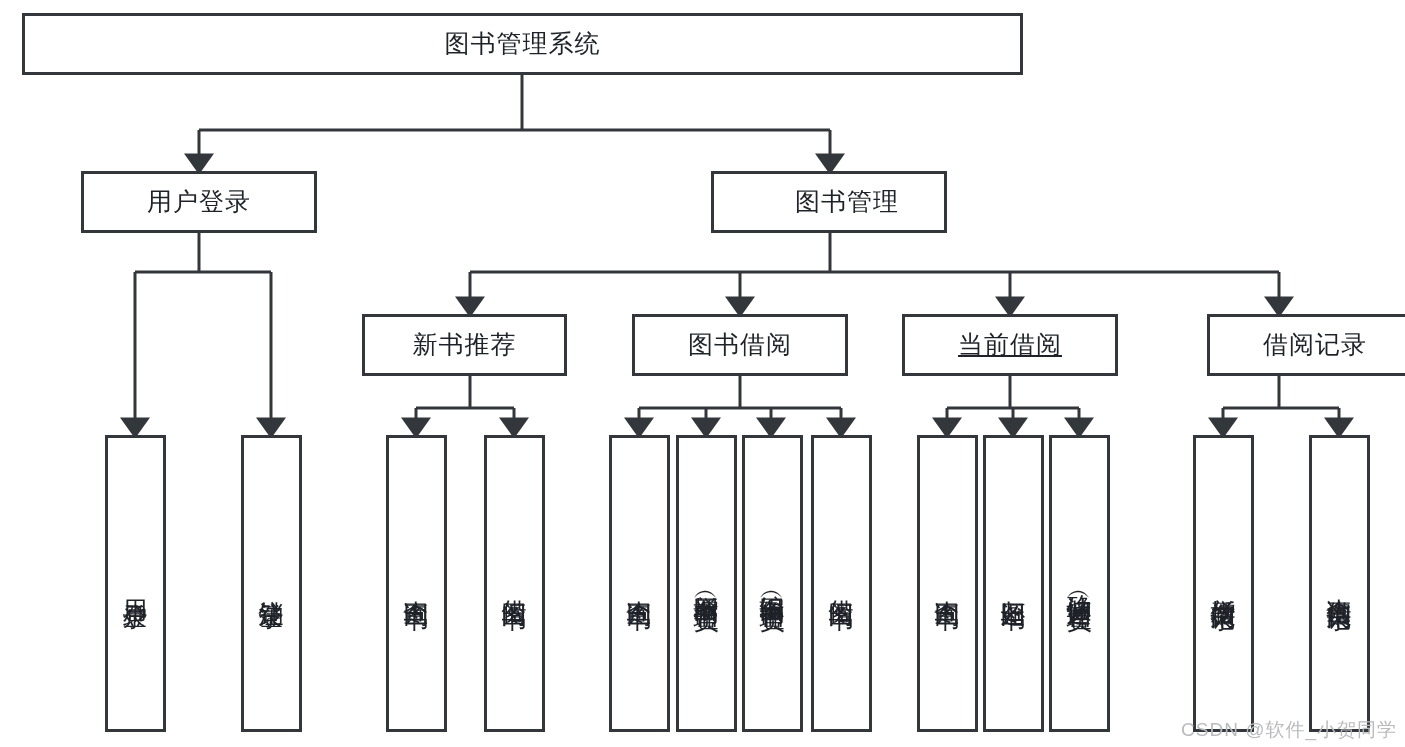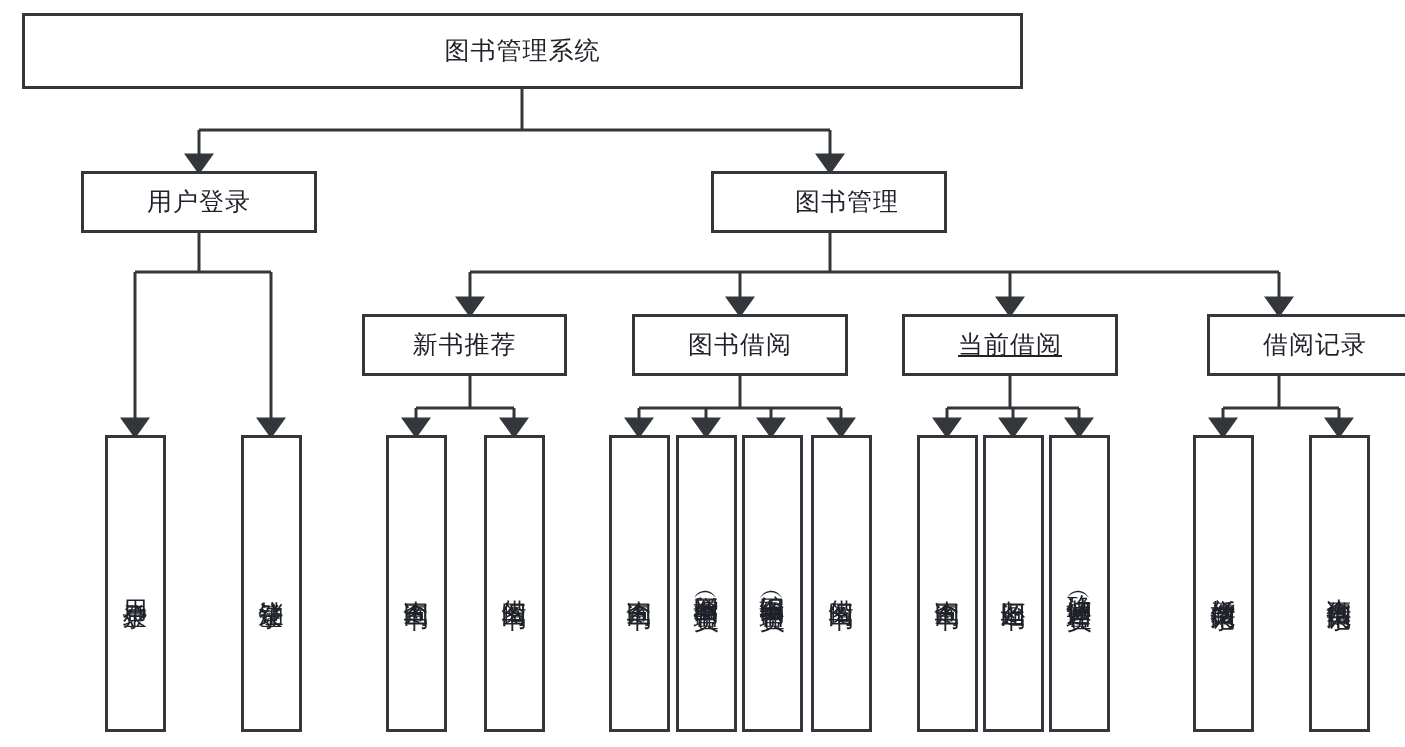--- a/index.html
+++ b/index.html
@@ -113,21 +113,21 @@
       <path d="M1013,408 L1013,427" marker-end="url(#arrow)"></path>
       <path d="M1079,408 L1079,427" marker-end="url(#arrow)"></path>
 
       <path d="M1279,376 L1279,408"></path>
       <path d="M1223,408 L1339,408"></path>
       <path d="M1223,408 L1223,427" marker-end="url(#arrow)"></path>
       <path d="M1339,408 L1339,427" marker-end="url(#arrow)"></path>
     </g>
   </svg>
 
-  <div class="node h" style="left:22px; top:13px; width:1001px; height:76px;">
+  <div class="node h" style="left:22px; top:13px; width:1001px; height:62px;">
     <span>图书管理系统</span>
   </div>
 
   <div class="node h" style="left:81px; top:171px; width:236px; height:62px;">
     <span>用户登录</span>
   </div>
   <div class="node h" style="left:711px; top:171px; width:236px; height:62px;padding-left:36px;">
     <span>图书管理</span>
   </div>
 
@@ -181,14 +181,15 @@
     <span class="vtext">确认归还（管理员）</span>
   </div>
 
   <div class="node v" style="left:1193px; top:435px; width:61px; height:297px;">
     <span class="vtext">新增借阅记录</span>
   </div>
   <div class="node v" style="left:1309px; top:435px; width:61px; height:297px;">
     <span class="vtext">查询借阅记录</span>
   </div>
 
+  <div class="watermark">CSDN @软件_小贺同学</div>
 
 </div>
 
 </body></html>

